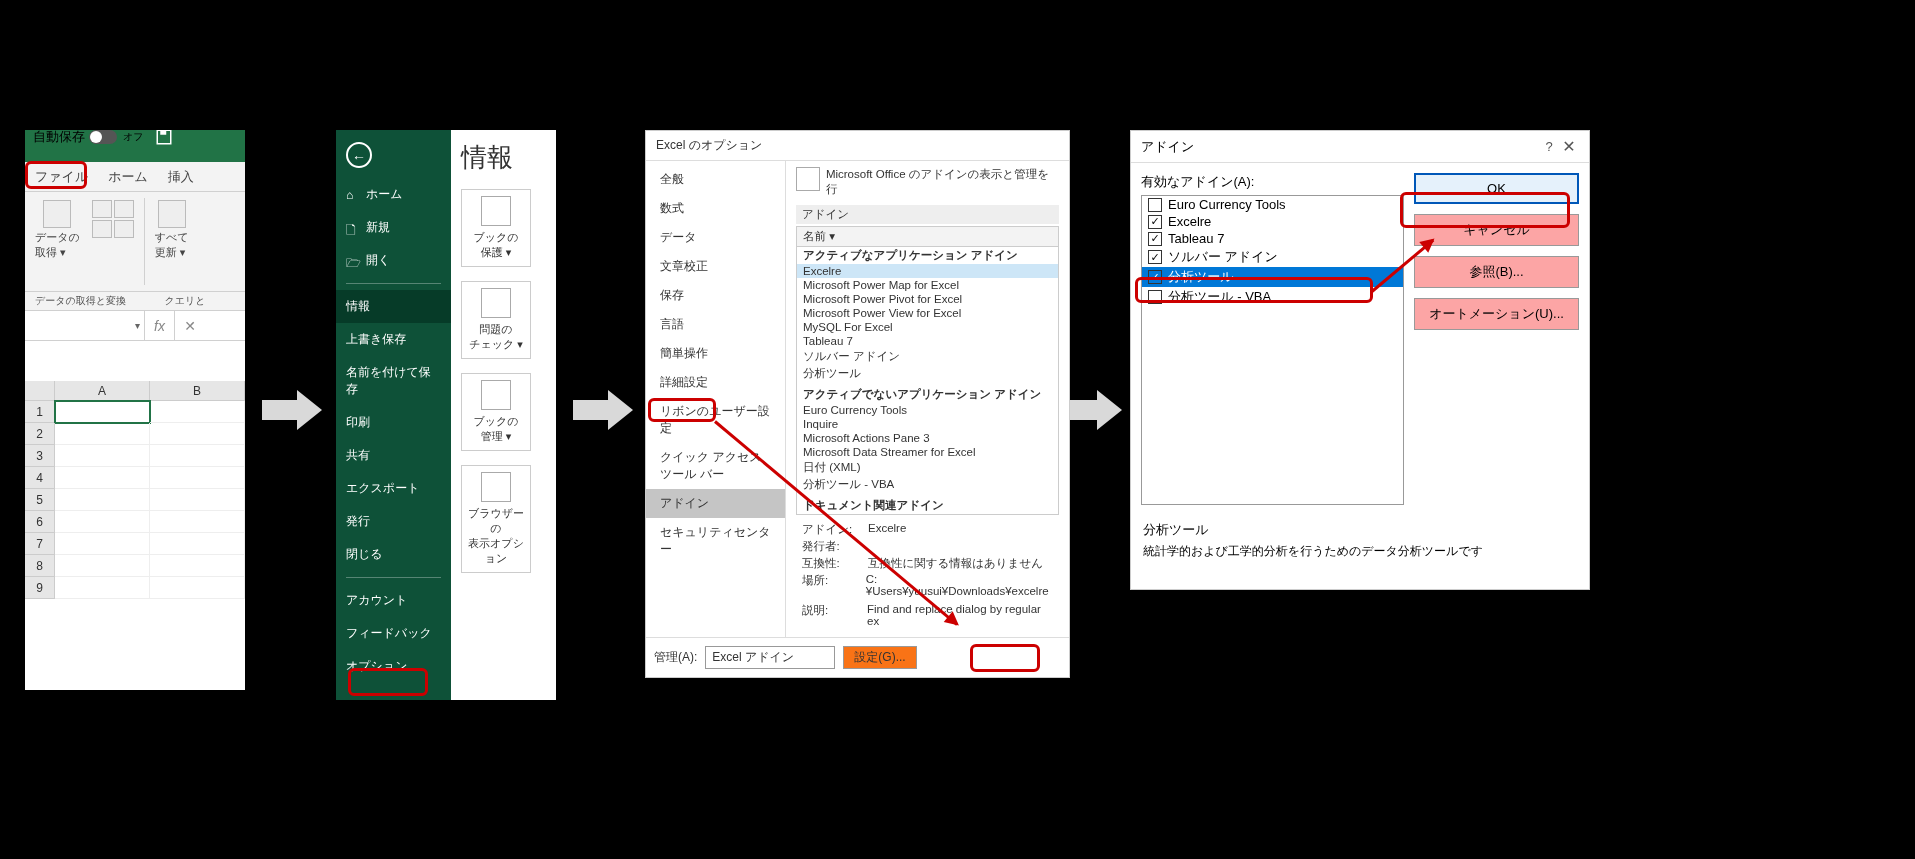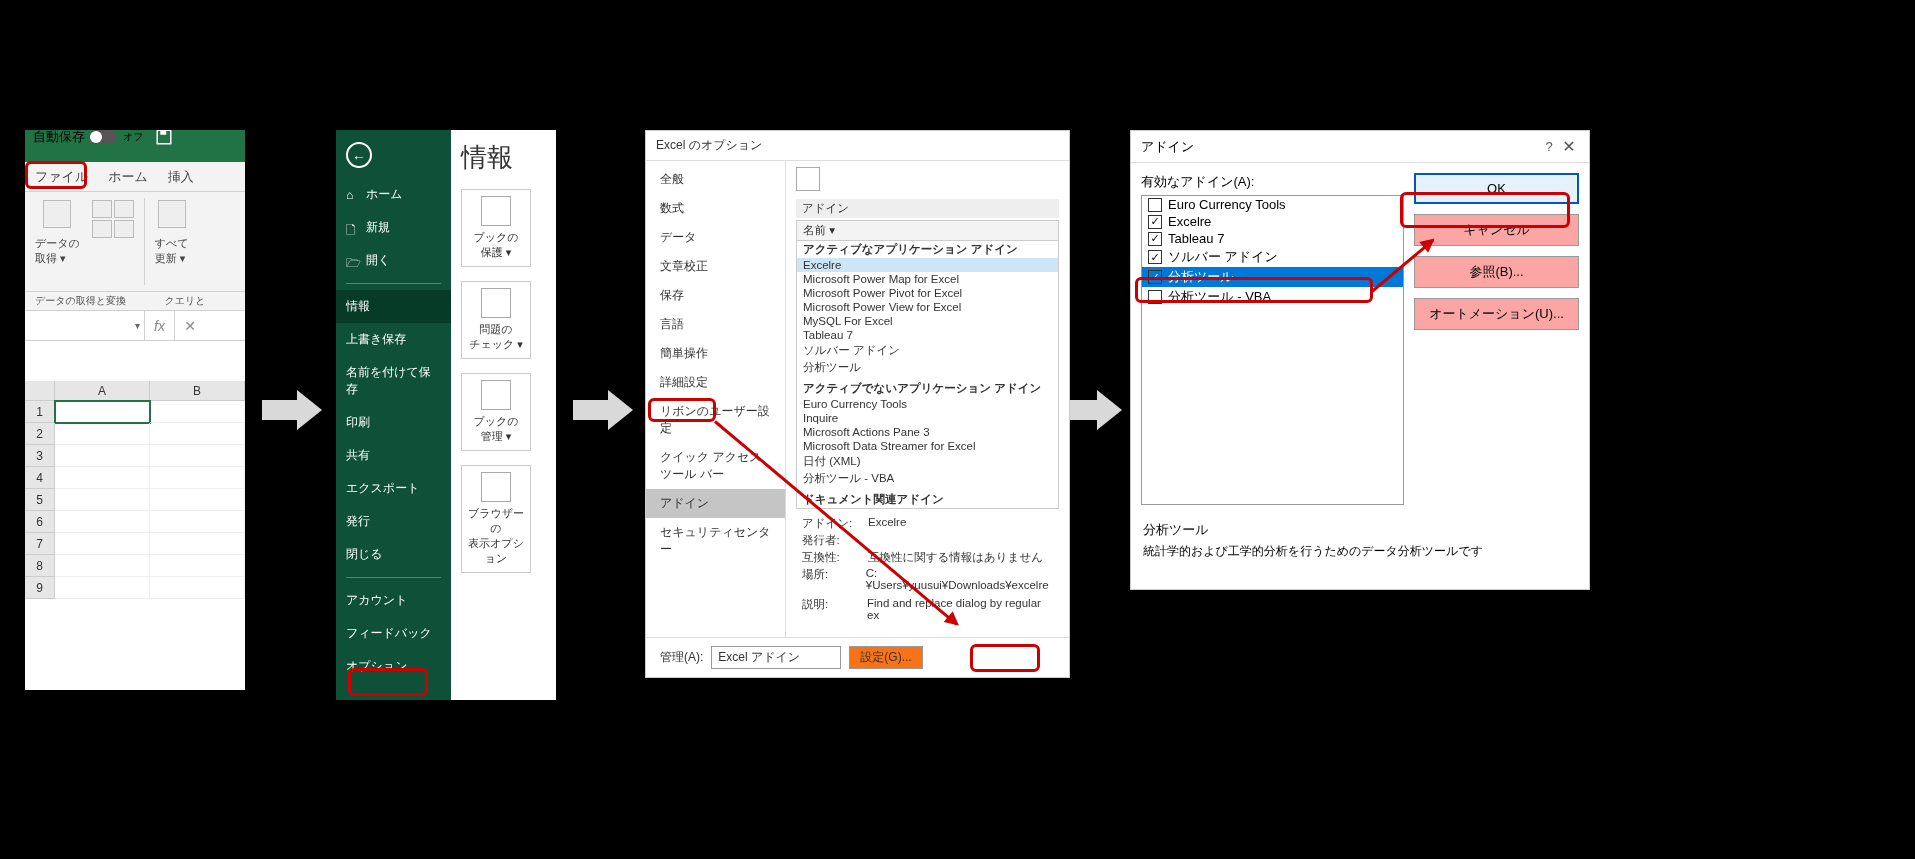--- a/index.html
+++ b/index.html
@@ -19,21 +19,21 @@
   .p1 { left:25px; top:130px; width:220px; height:560px; border:none; }
   .p1-titlebar { background:#217346; height:30px; display:flex; align-items:flex-end; color:#000000; padding:16px 8px; }
   .p1-autosave { display:flex; align-items:center; gap:4px; font-size:13px; }
   .p1-toggle { width:28px; height:14px; border-radius:7px; background:#555; position:relative; }
   .p1-toggle::after { content:""; position:absolute; left:1px; top:1px; width:12px; height:12px; background:#fff; border-radius:50%; }
   .p1-toggle-text { font-size:10px; margin-left:2px; }
   .p1-save-icon { margin-left:12px; width:18px; height:18px; }
   .p1-tabs { height:30px; display:flex; background:#f3f3f3; border-bottom:1px solid #d0d0d0; }
   .p1-tab { padding:6px 10px; font-size:13px; color:#444; }
   .p1-ribbon { background:#f3f3f3; padding:6px; height:100px; display:flex; gap:4px; border-bottom:1px solid #d0d0d0;}
-  .rib-col { display:flex; flex-direction:column; align-items:center; font-size:11px; color:#444; gap:8px; padding:2px 4px;}
+  .rib-col { display:flex; flex-direction:column; align-items:center; font-size:11px; color:#444; gap:2px; padding:2px 4px;}
   .rib-icon { width:28px; height:28px; background:#eee; border:1px solid #bbb; }
   .small-icons { display:grid; grid-template-columns:repeat(2,20px); grid-auto-rows:18px; gap:2px; }
   .small-icons div{width:20px;height:18px;background:#eee;border:1px solid #bbb;}
   .p1-groupbar { background:#f3f3f3; font-size:10px; color:#555; display:flex; padding:2px 10px; border-bottom:1px solid #d0d0d0;}
   .p1-groupbar span{flex:1;}
   .p1-namebox { height:30px; display:flex; border-bottom:1px solid #d0d0d0;}
   .p1-namebox-cell{ width:120px; border-right:1px solid #d0d0d0; display:flex; align-items:center; justify-content:flex-end; padding-right:4px;}
   .p1-namebox-arrow{font-size:10px;color:#666;}
   .p1-fx { width:30px; display:flex; align-items:center; justify-content:center; color:#888; font-style:italic; font-size:14px; border-right:1px solid #d0d0d0;}
   .p1-x { width:30px; display:flex; align-items:center; justify-content:center; color:#888; font-size:14px;}
@@ -69,21 +69,21 @@
   .p3-content{ flex:1; padding:6px 10px; overflow:hidden; font-size:11.5px;}
   .p3-head{ display:flex; gap:6px; align-items:flex-start; margin-bottom:8px;}
   .p3-head-icon{width:24px;height:24px;border:1px solid #aaa;}
   .p3-sect{ background:#eee; padding:2px 6px; margin:4px 0 2px; }
   .p3-table{ border:1px solid #ccc; }
   .p3-th{ background:#f3f3f3; padding:2px 6px; border-bottom:1px solid #ccc;}
   .p3-tr{ padding:1px 6px; }
   .p3-tr.sel{ background:#cde6f7;}
   .p3-meta{ padding:1px 6px; display:flex; gap:6px;}
   .p3-meta .k{ width:60px;}
-  .p3-foot{ display:flex; align-items:center; gap:8px; padding:8px 14px; border-top:1px solid #ddd;}
+  .p3-foot{ display:flex; align-items:center; gap:8px; padding:8px 8px; border-top:1px solid #ddd;}
   .p3-select{ border:1px solid #999; padding:2px 6px; width:130px; background:#fff;}
   .p3-btn{ border:1px solid #999; background:#f97316; padding:2px 10px;}
 
   
   .p4 { left:1130px; top:130px; width:460px; height:460px; font-size:13px; color:#000;}
   .p4-title{ display:flex; align-items:center; padding:6px 10px; border-bottom:1px solid #ddd;}
   .p4-title-txt{flex:1;}
   .p4-help{ width:20px; text-align:center; color:#555;}
   .p4-close{ width:20px; text-align:center; color:#555; font-size:16px;}
   .p4-body{ display:flex; padding:10px; gap:10px;}
@@ -303,20 +303,21 @@
       <div class="p3-sideitem">簡単操作</div>
       <div class="p3-sideitem">詳細設定</div>
       <div class="p3-sideitem">リボンのユーザー設定</div>
       <div class="p3-sideitem">クイック アクセス ツール バー</div>
       <div class="p3-sideitem sel">アドイン</div>
       <div class="p3-sideitem">セキュリティセンター</div>
     </div>
     <div class="p3-content">
       <div class="p3-head">
         <div class="p3-head-icon"></div>
+        <div>Microsoft Office のアドインの表示と管理を行</div>
       </div>
       <div class="p3-sect">アドイン</div>
       <div class="p3-table">
         <div class="p3-th">名前 ▾</div>
         <div class="p3-tr" style="font-weight:bold">アクティブなアプリケーション アドイン</div>
         <div id="p3active">
             <div class="p3-tr sel">Excelre</div>
             <div class="p3-tr">Microsoft Power Map for Excel</div>
             <div class="p3-tr">Microsoft Power Pivot for Excel</div>
             <div class="p3-tr">Microsoft Power View for Excel</div>

